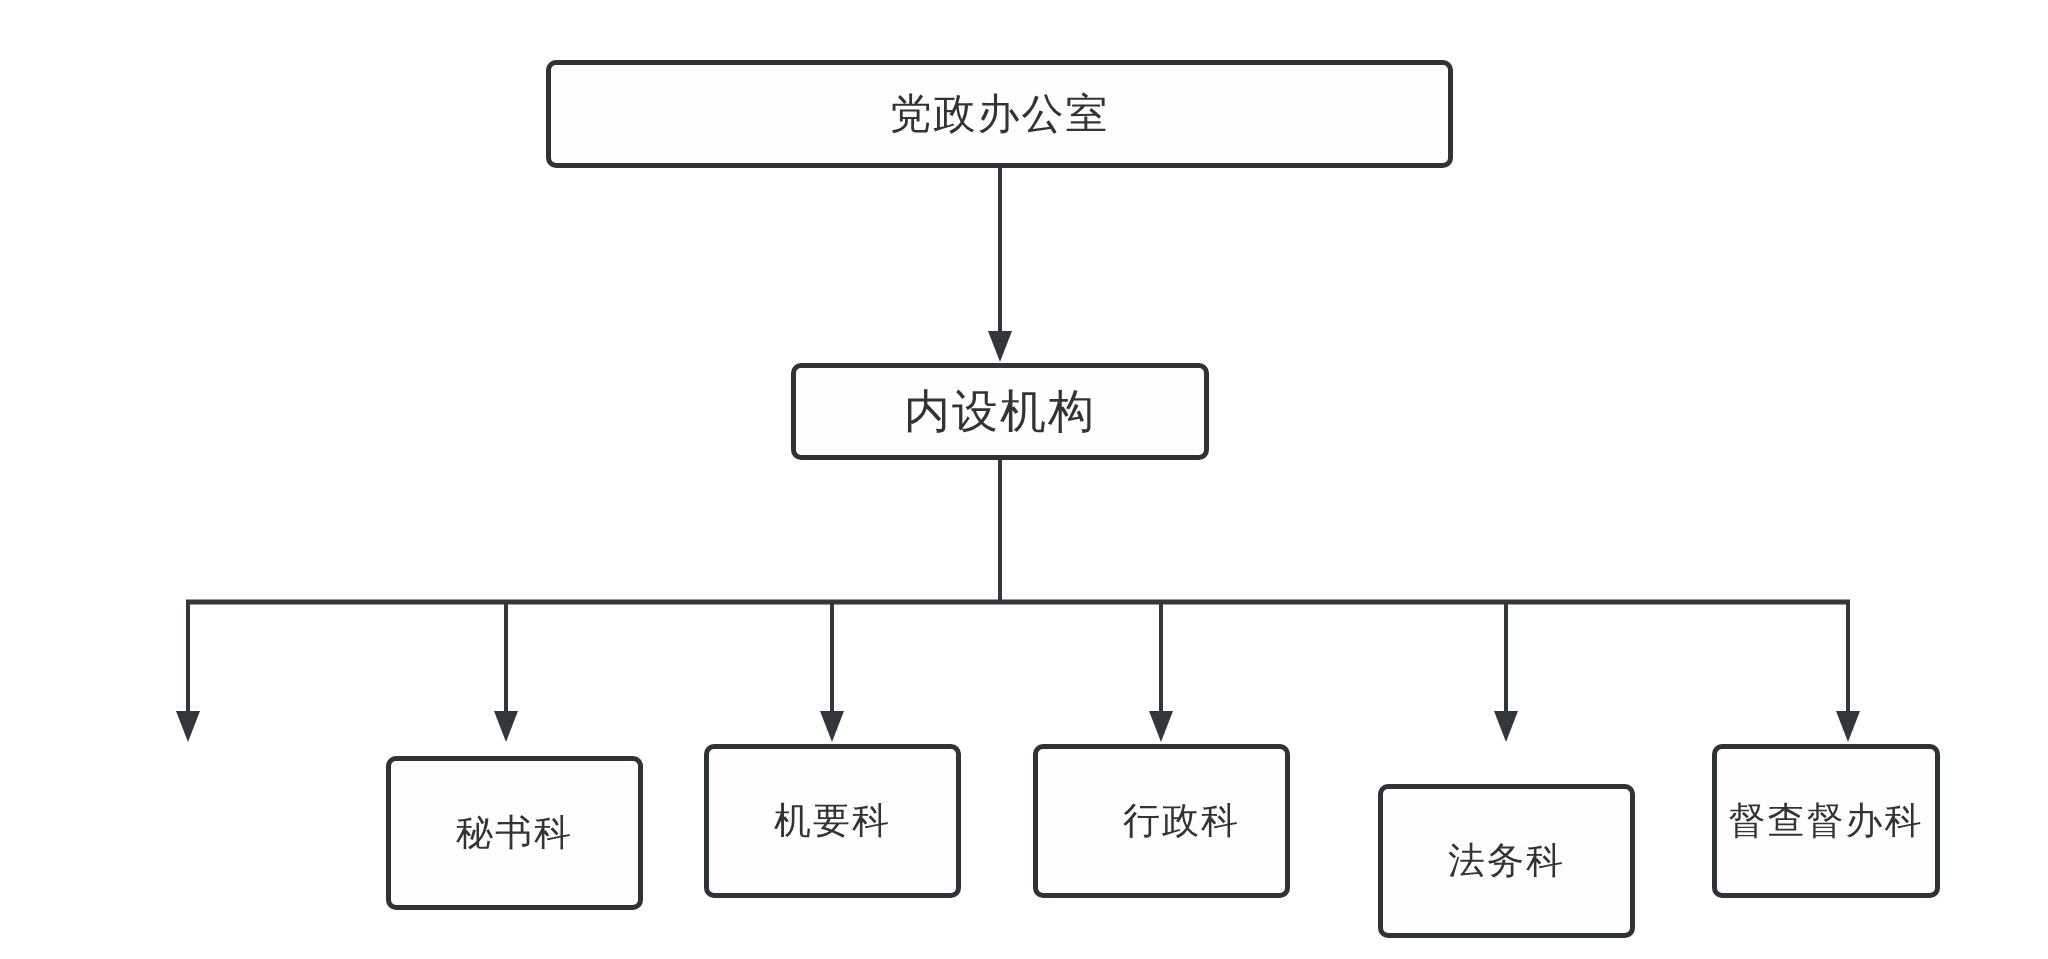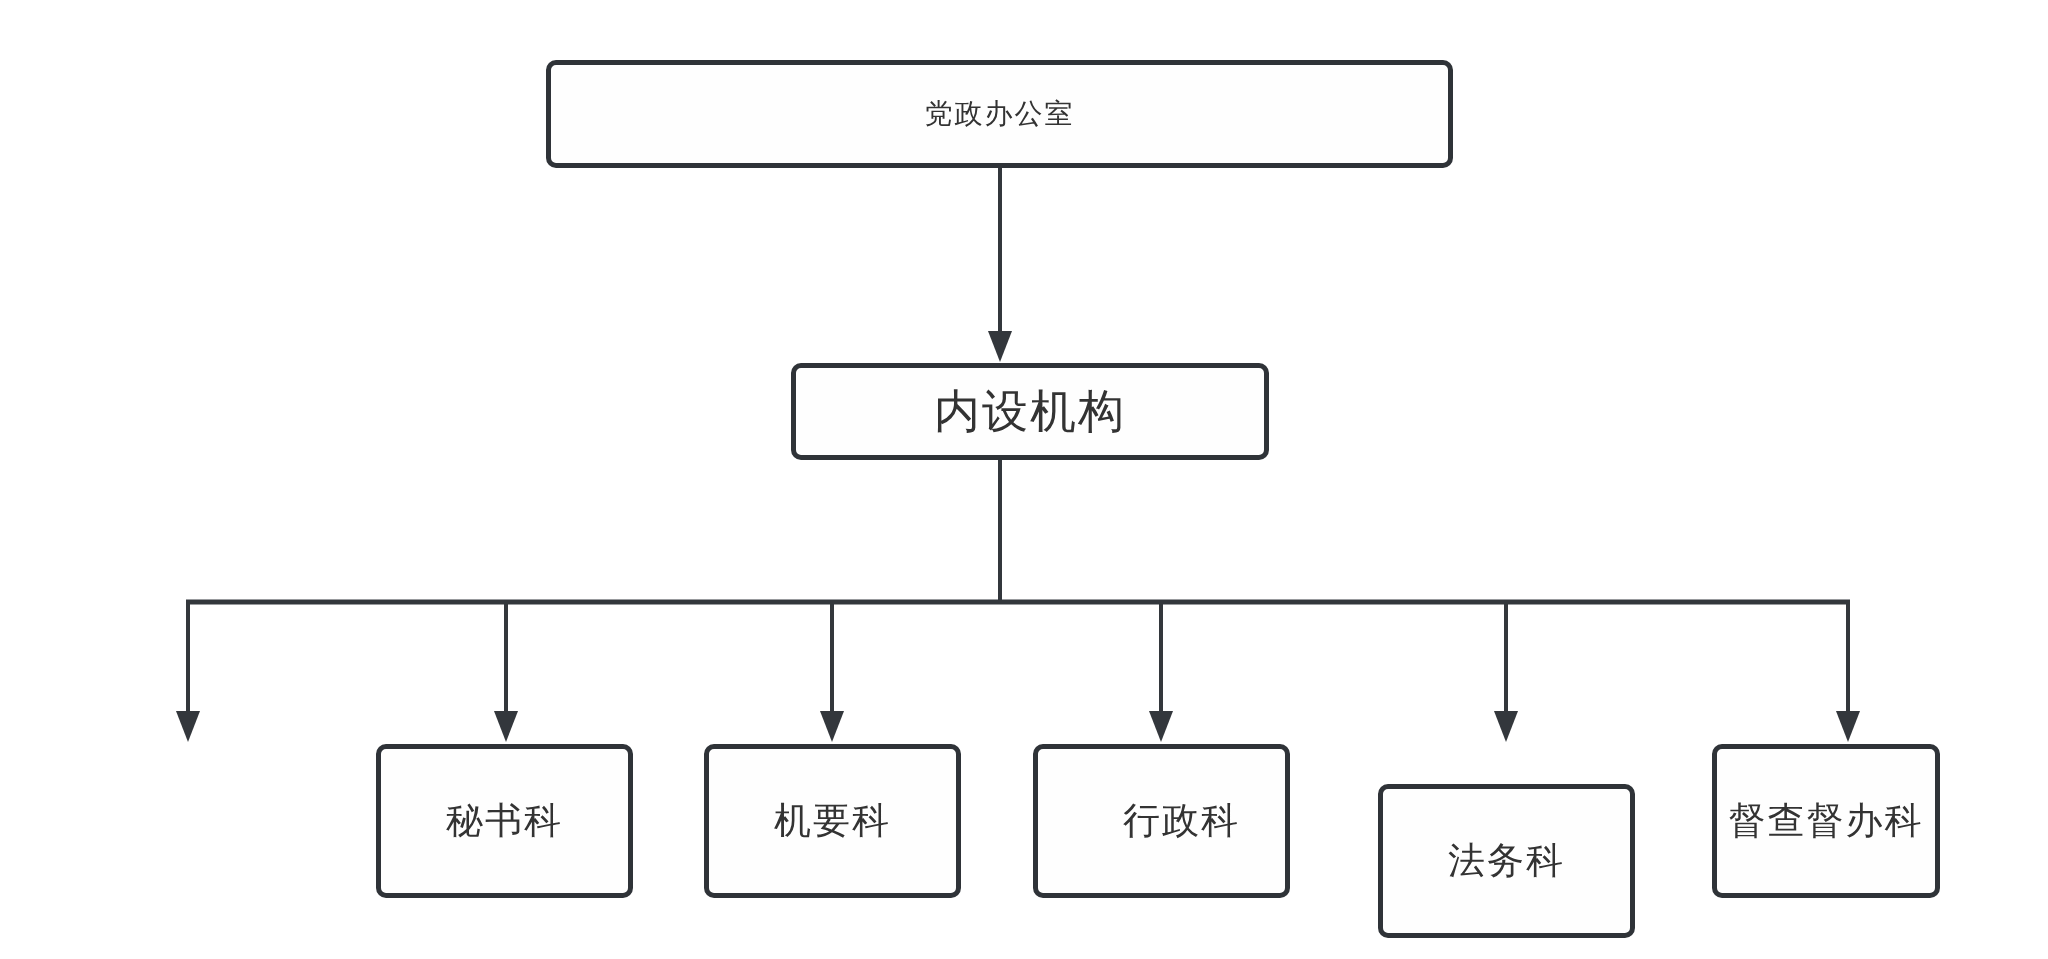--- a/index.html
+++ b/index.html
@@ -48,37 +48,37 @@
     color: #333333;
     font-weight: 500;
     letter-spacing: 2px;
     white-space: nowrap;
   }
   .node-root {
     left: 546px;
     top: 60px;
     width: 907px;
     height: 108px;
-    font-size: 28px;
+    font-size: 42px;
   }
   .node-level2 {
     left: 791px;
     top: 363px;
-    width: 478px;
+    width: 418px;
     height: 97px;
     font-size: 46px;
   }
   .node-section {
     top: 744px;
     width: 257px;
     height: 154px;
     font-size: 37px;
   }
   .sec-0 { left: 60px; }
-  .sec-1 { left: 376px; }
+  .sec-1 { left: 386px; margin-top: 12px; }
   .sec-2 { left: 704px; text-align: right; }
   .sec-3 { left: 1033px; padding-left: 40px; }
   .sec-4 { left: 1378px; margin-top: 40px; }
   .sec-5 { left: 1712px; width: 228px; }
 </style>
 </head>
 <body>
 
 <div class="canvas">
 

